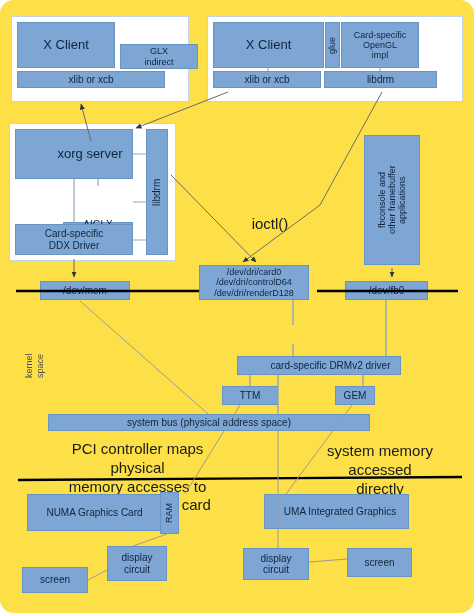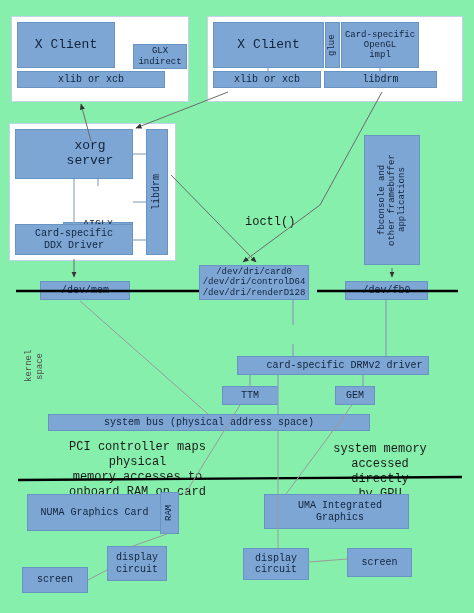--- a/index.html
+++ b/index.html
@@ -4,23 +4,24 @@
 <style>
   html, body {
     margin: 0;
     padding: 0;
     background: #ffffff;
   }
   #canvas {
     position: relative;
     width: 474px;
     height: 613px;
-    background: #86efac;
+    background: #fde047;
     overflow: hidden;
-    font-family: Liberation Mono, monospace;
+    font-family: Liberation Sans, sans-serif;
+    border-radius: 14px;
   }
   .box {
     position: absolute;
     background: #7EA6D4;
     border: 1px solid #6894C4;
     box-sizing: border-box;
     display: flex;
     align-items: center;
     justify-content: center;
     text-align: center;
@@ -36,21 +37,21 @@
     box-sizing: border-box;
   }
   .vert {
     writing-mode: vertical-rl;
     text-orientation: mixed;
     transform: rotate(180deg);
   }
   .plainlabel {
     position: absolute;
     color: #1a1a1a;
-    font-size: 12px;
+    font-size: 15px;
     text-align: center;
     line-height: 1.25;
     white-space: pre-line;
   }
   .vlabel {
     position: absolute;
     color: #4d4d4d;
     font-size: 9px;
     writing-mode: vertical-rl;
     text-orientation: mixed;
@@ -69,21 +70,21 @@
 </style>
 </head>
 <body>
 
 <div id="canvas">
 
   <div class="group" style="left:11px; top:16px; width:178px; height:86px;"></div>
 
   <div class="box big" style="left:17px; top:22px; width:98px; height:46px;">X Client</div>
 
-  <div class="box" style="left:133px; top:44px; width:54px; height:25px; white-space:pre-line;text-align:center;">GLX
+  <div class="box" style="left:120px; top:44px; width:78px; height:25px; white-space:pre-line;text-align:center;">GLX
 indirect</div>
 
   <div class="box mid" style="left:17px; top:71px; width:148px; height:17px;">xlib or xcb</div>
 
   <div class="group" style="left:207px; top:16px; width:256px; height:86px;"></div>
 
   <div class="box big" style="left:213px; top:22px; width:111px; height:46px;">X Client</div>
 
   <div class="box vert" style="left:325px; top:22px; width:15px; height:46px;">glue</div>
 
@@ -118,21 +119,21 @@
   <div class="box" style="left:199px; top:265px; width:110px; height:35px; white-space:pre-line;">/dev/dri/card0
 /dev/dri/controlD64
 /dev/dri/renderD128</div>
 
   <div class="box mid" style="left:345px; top:281px; width:83px; height:19px;">/dev/fb0</div>
 
   <div class="vlabel" style="left:24px; top:330px; width:14px; height:72px; white-space:pre-line;">kernel
 space</div>
 
 
-  <div class="box mid" style="left:237px; top:356px; width:192px; height:19px;padding-left:24px;">card-specific DRMv2 driver</div>
+  <div class="box mid" style="left:237px; top:356px; width:164px; height:19px;padding-left:24px;">card-specific DRMv2 driver</div>
 
   <div class="box mid" style="left:222px; top:386px; width:56px; height:19px;">TTM</div>
 
   <div class="box mid" style="left:335px; top:386px; width:40px; height:19px;">GEM</div>
 
   <div class="box mid" style="left:48px; top:414px; width:322px; height:17px;">system bus (physical address space)</div>
 
   <div class="plainlabel" style="left:55px; top:440px; width:165px;">PCI controller maps physical
 memory accesses to
 onboard RAM on card</div>

